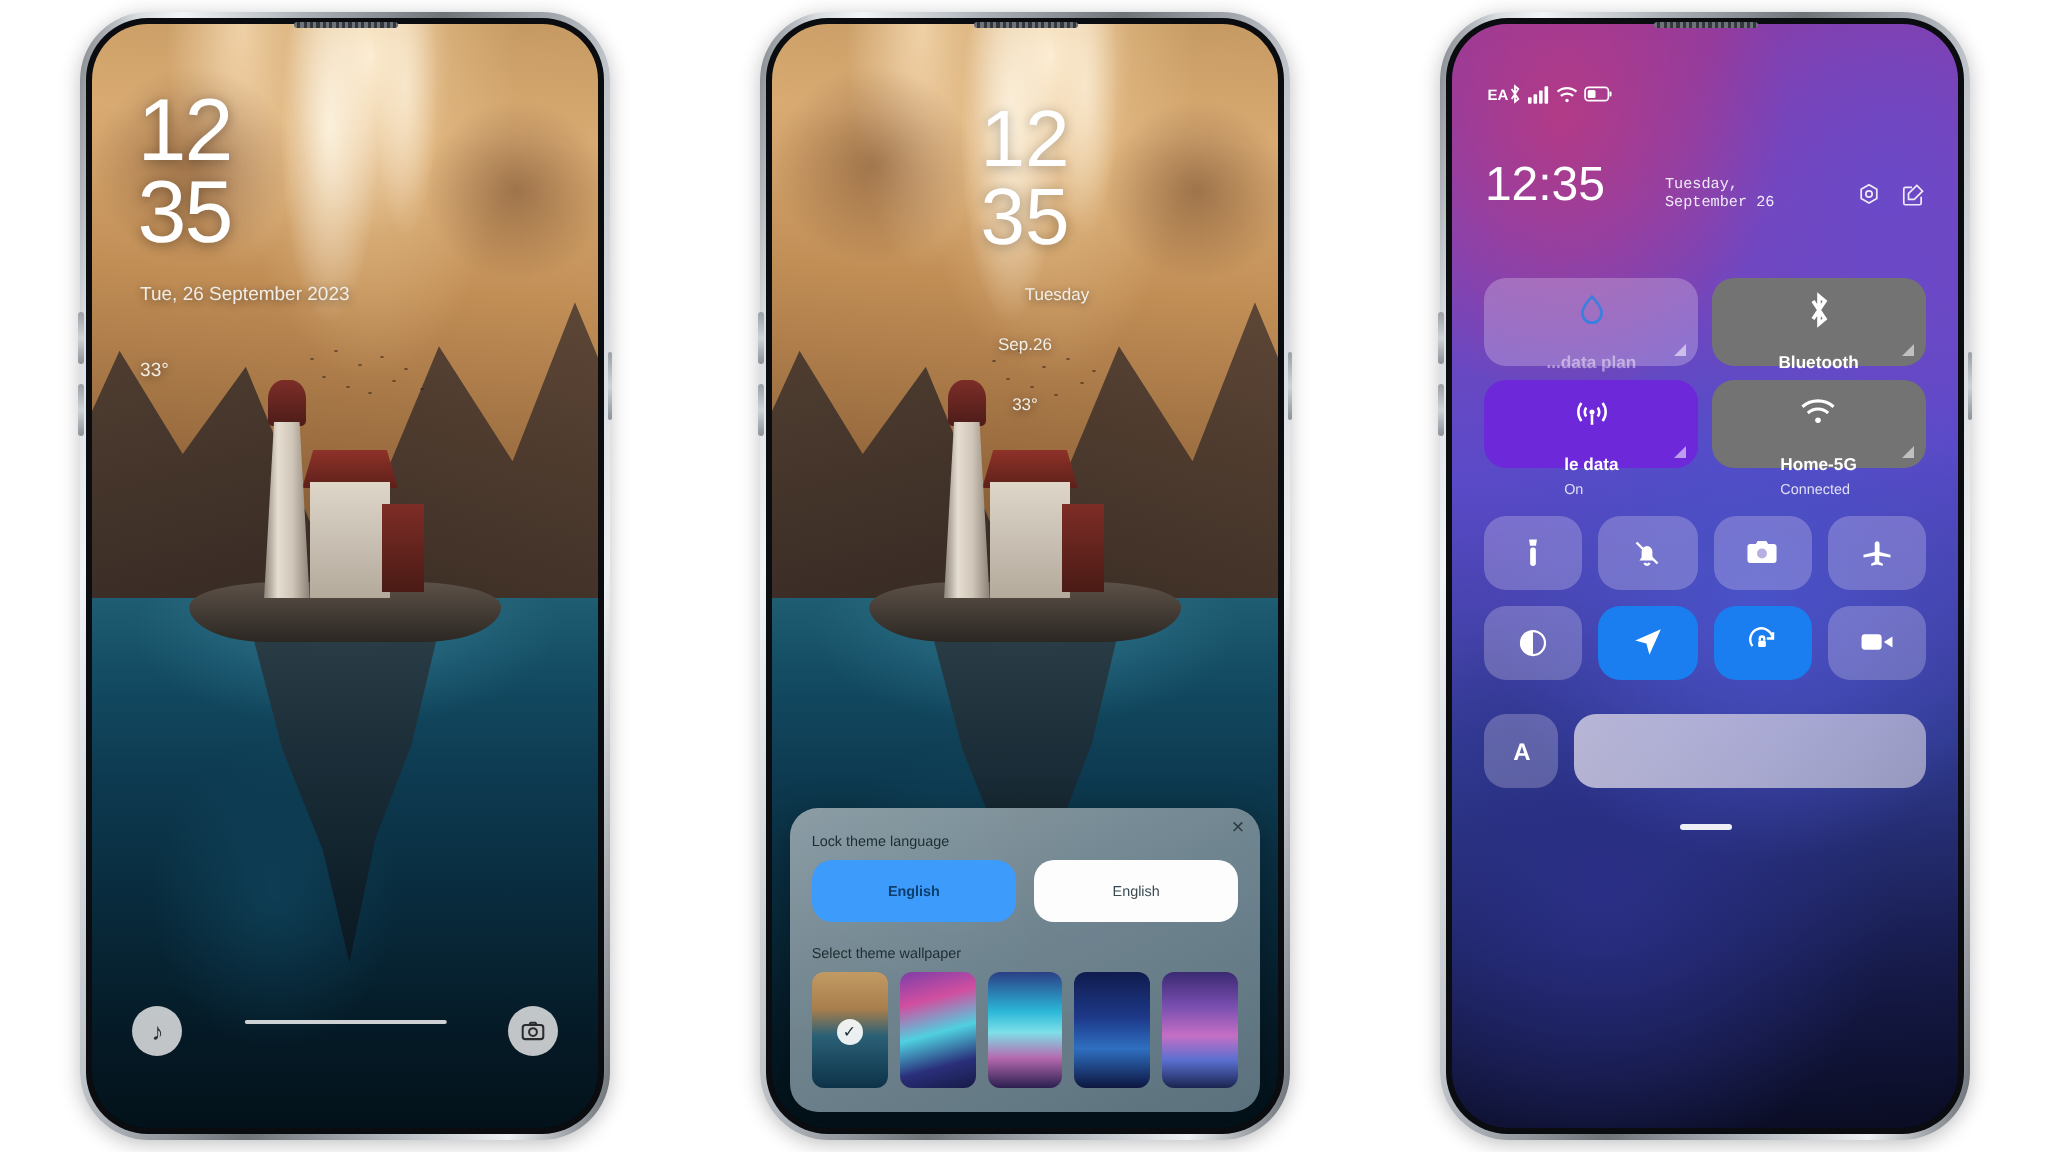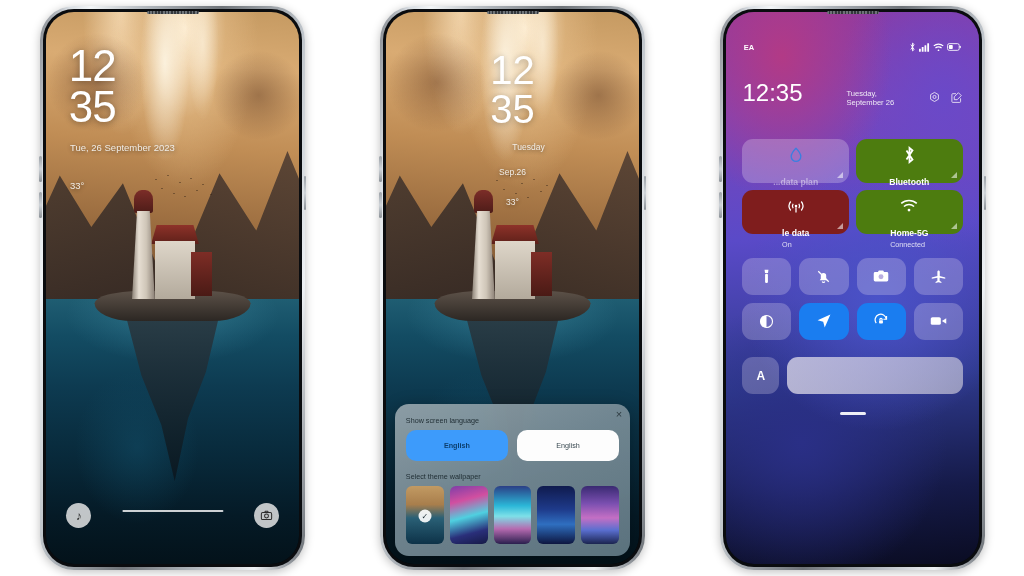--- a/index.html
+++ b/index.html
@@ -192,42 +192,42 @@
   
   .cc-bg { position: absolute; inset: 0;
     background:
       radial-gradient(ellipse 70% 42% at 22% 8%, #b23a86 0%, rgba(178,58,134,0) 62%),
       radial-gradient(ellipse 64% 40% at 86% 16%, #6a49c8 0%, rgba(106,73,200,0) 66%),
       radial-gradient(ellipse 76% 34% at 60% 52%, #4a52c8 0%, rgba(74,82,200,0) 70%),
       radial-gradient(ellipse 80% 36% at 30% 78%, #2a2f86 0%, rgba(42,47,134,0) 72%),
       linear-gradient(175deg,#8e3aa0 0%,#7a45bb 18%,#5a4ac8 40%,#2f3a8e 66%,#151a48 86%,#0a0c22 100%);
   }
   .cc-status { position: absolute; top: 5.5%; left: 7%; right: 7%;
-    display: flex; justify-content: space-between; align-items: center;
+    display: flex; justify-content: flex-start; align-items: center;
     color: #fff; font-size: 7.5px; font-weight: 700; }
   .cc-status .icons { display: flex; align-items: center; gap: 3px; }
   .cc-head { position: absolute; top: 12.5%; left: 6.5%; right: 6.5%;
     display: flex; align-items: flex-start; gap: 24px; }
   .cc-time { color: #fff; font-size: 24px; font-weight: 300; line-height: 1; }
-  .cc-datewrap { margin-left: 20px; margin-top: 8px; flex: 1; }
+  .cc-datewrap { margin-left: 6px; margin-top: 8px; flex: 1; font-family: Liberation Mono, monospace; }
   .cc-date { color: #efeaf6; font-size: 7.6px; line-height: 1.25; max-width: 72px; }
   .cc-acts { display: flex; gap: 9px; margin-top: 10px; color: #f0ebf7; }
   .tiles { position: absolute; top: 23%; left: 6.5%; right: 6.5%;
     display: grid; grid-template-columns: 1fr 1fr; gap: 7px; }
   .tile { height: 44px; border-radius: 11px; padding: 7px 8px; position: relative;
     display: flex; align-items: center; gap: 7px; flex-direction: column; }
   .tile .tlabel { color: #fff; font-size: 8.6px; font-weight: 600; line-height: 1.25; }
   .tile .tsub { color: rgba(255,255,255,.82); font-size: 7.2px; }
   .tile .corner { position: absolute; right: 6px; bottom: 5px;
     width: 0; height: 0; border-style: solid; border-width: 0 0 6px 6px;
     border-color: transparent transparent rgba(255,255,255,.55) transparent; }
   .t-dim { background: rgba(228,214,240,.30); }
   .t-dim .tlabel, .t-dim .tsub { color: rgba(255,255,255,.45); }
-  .t-blue { background: #4d7c0f; }
-  .t-green { background: #7f1d1d; }
+  .t-blue { background: #737373; }
+  .t-green { background: #6d28d9; }
   .ticon { width: 18px; height: 18px; display: flex; align-items: center;
     justify-content: center; color: #fff; flex: 0 0 18px; }
   .t-dim .ticon { color: #3a7fe0; }
 
   .grid-icons { position: absolute; top: 44.5%; left: 6.5%; right: 6.5%;
     display: grid; grid-template-columns: repeat(4,1fr); gap: 8px; }
   .gbtn { height: 37px; border-radius: 11px; display: flex; align-items: center;
     justify-content: center; background: rgba(235,228,245,.26); color: #fff; }
   .gbtn.act { background: #1a7df0; }
   .bright-row { position: absolute; top: 62.5%; left: 6.5%; right: 6.5%;
@@ -343,21 +343,21 @@
         <div>12</div>
         <div>35</div>
       </div>
       <div class="ls2-day">Tuesday</div>
       <div class="ls2-date">Sep.26</div>
       <div class="ls2-temp">33°</div>
 
       <div class="panel">
         <div class="panel-close">×</div>
 
-        <div class="panel-label">Show screen language</div>
+        <div class="panel-label">Lock theme language</div>
         <div class="lang-row">
           <div class="lang-btn lang-on">English</div>
           <div class="lang-btn lang-off">English</div>
         </div>
 
 
         <div class="panel-label">Select theme wallpaper</div>
         <div class="thumb-row">
           <div class="thumb t1">
             <span class="chk">✓</span>

